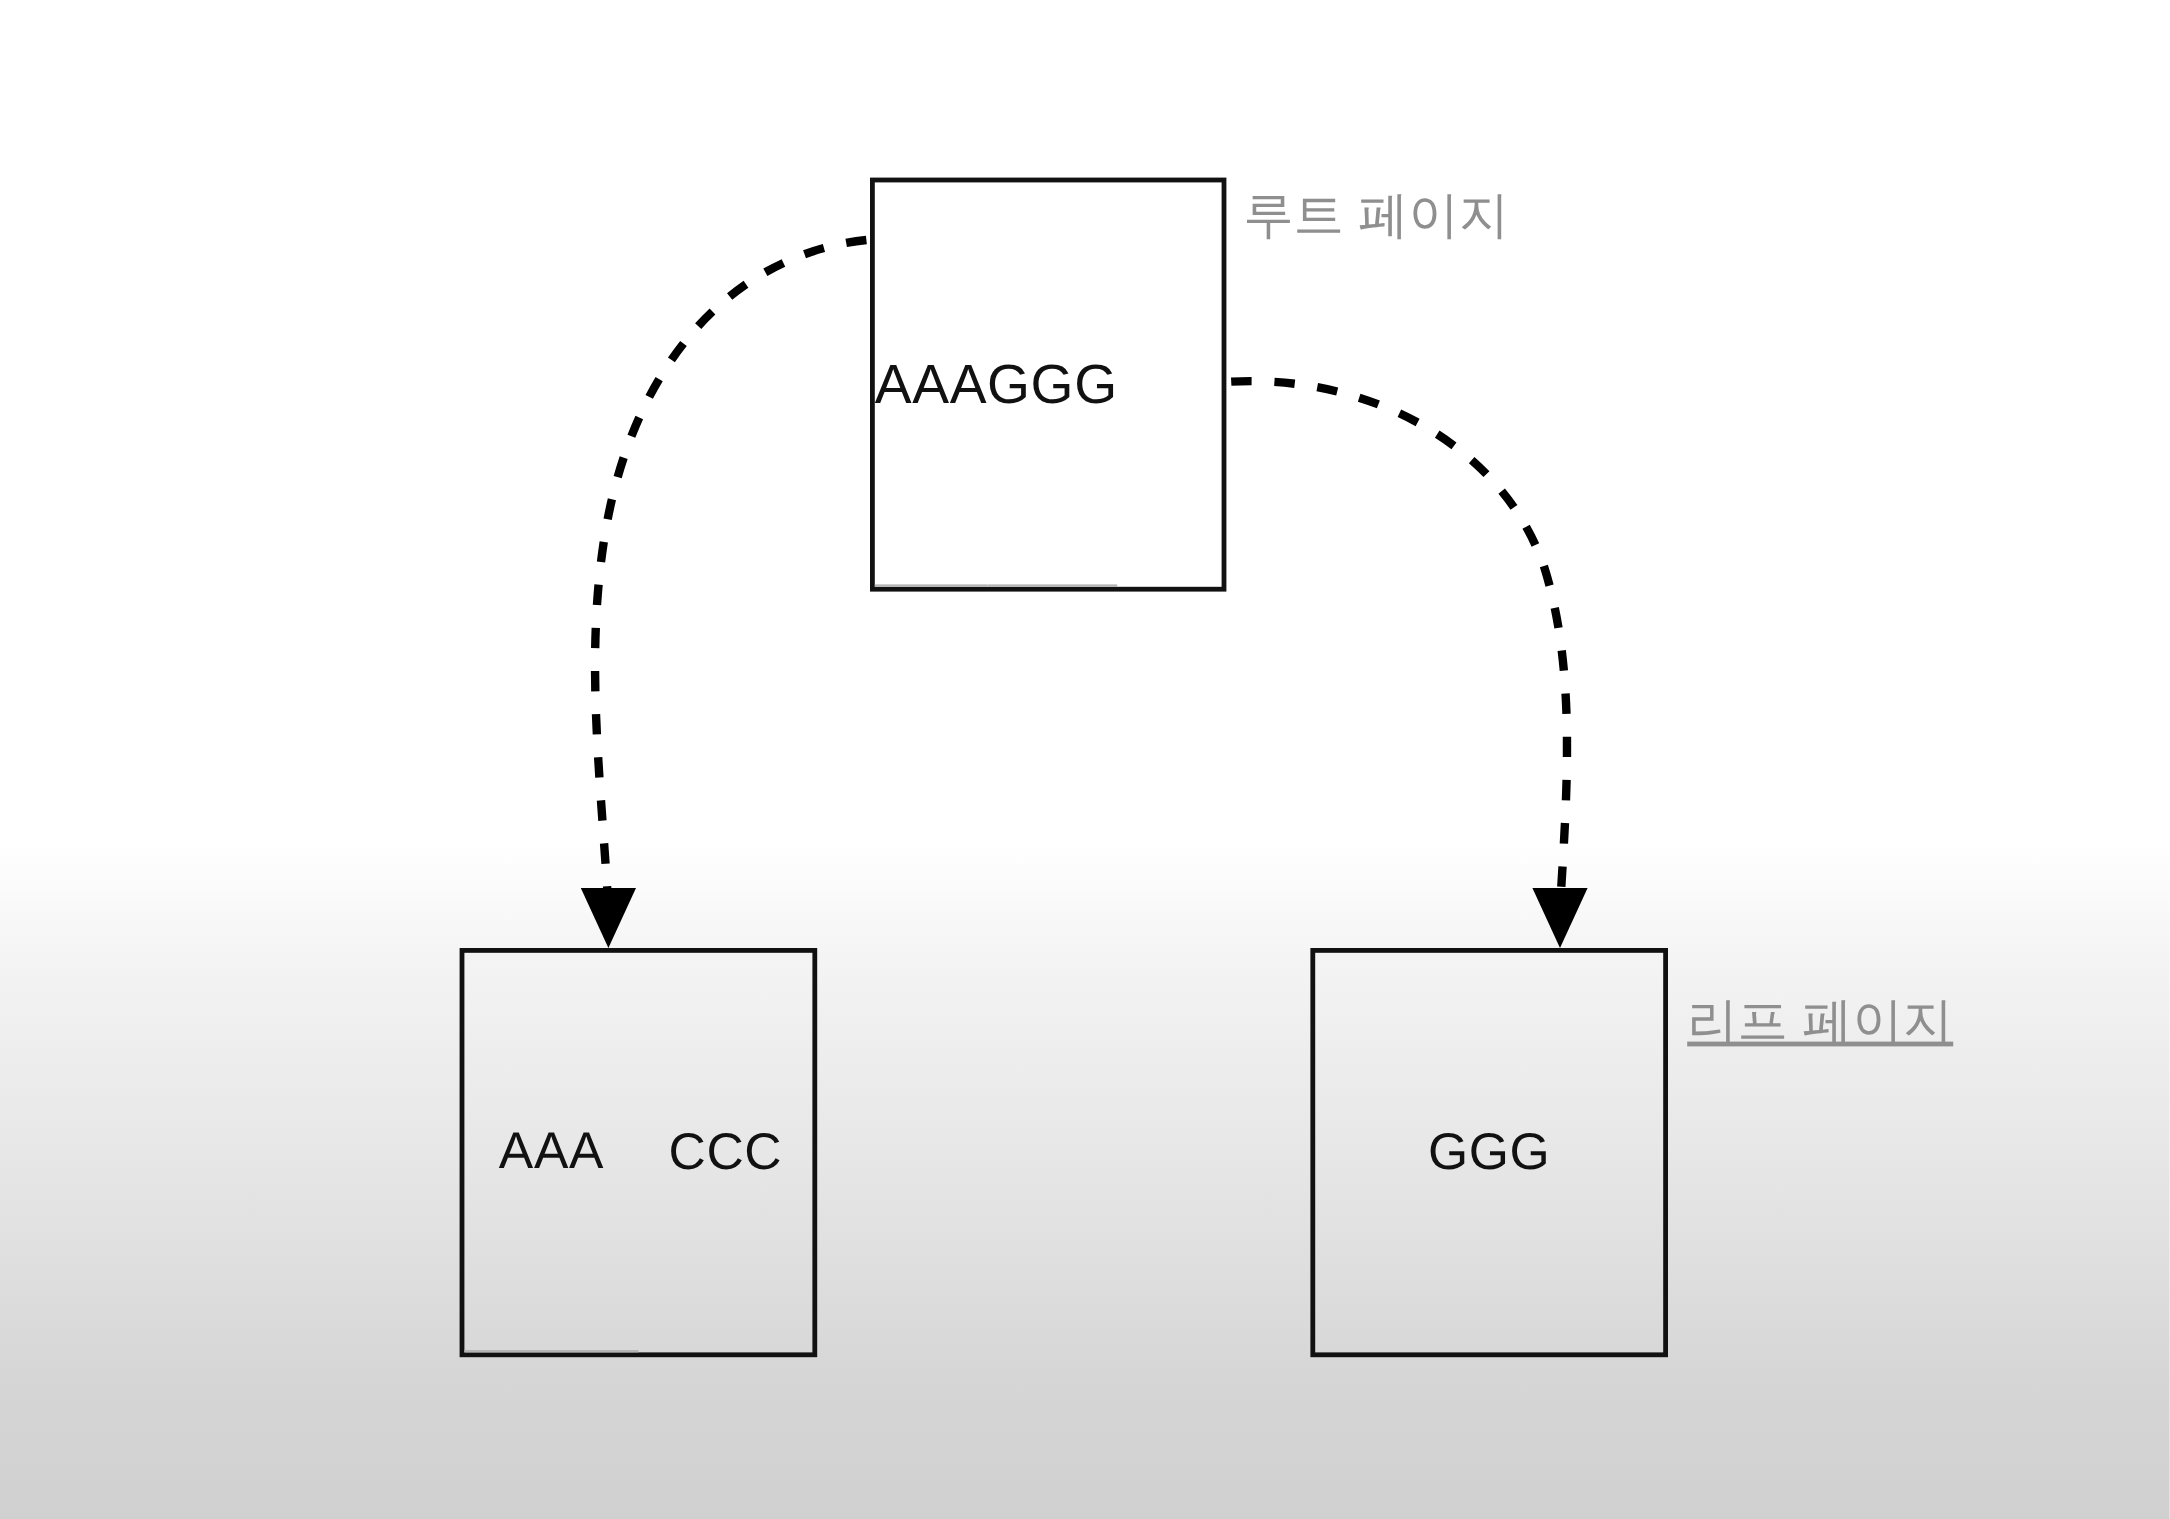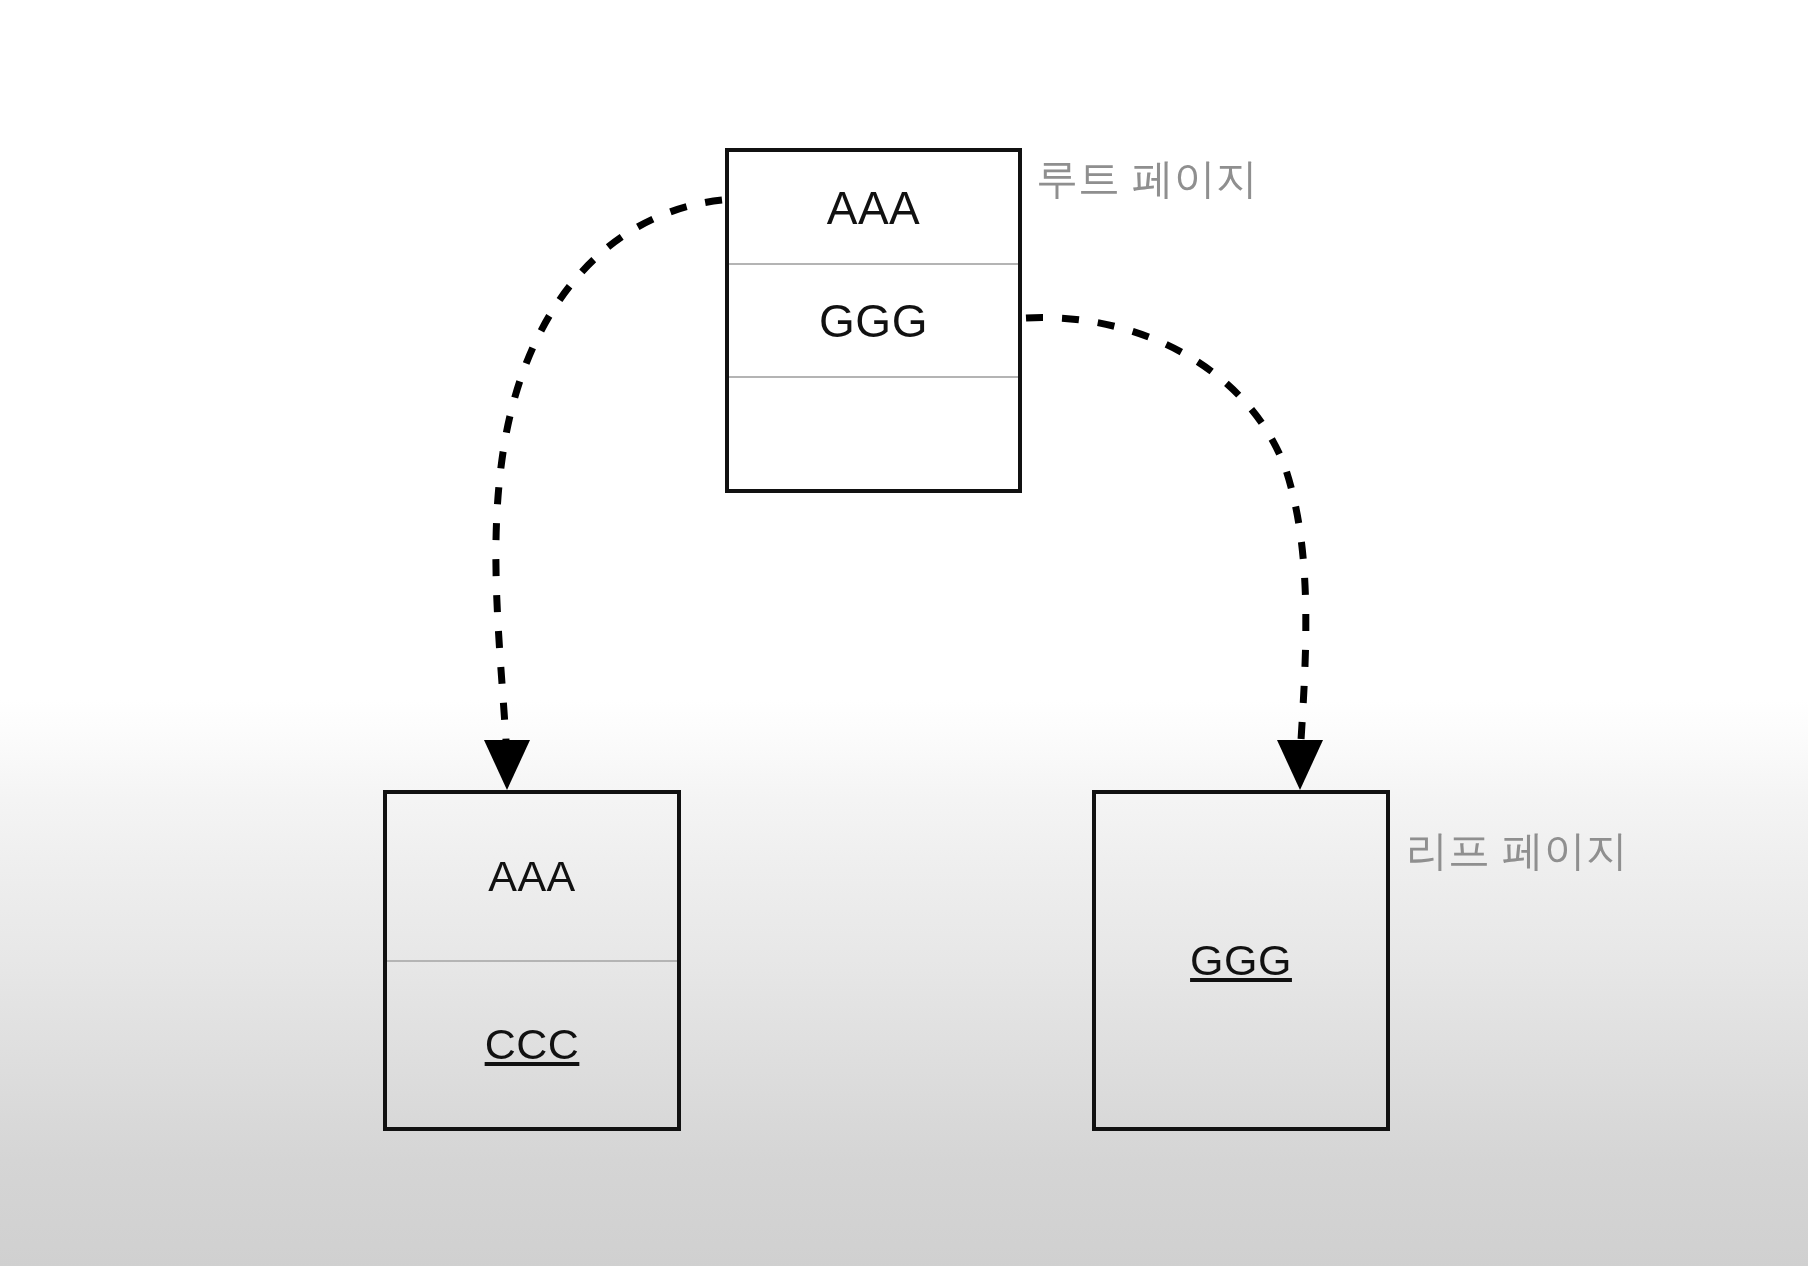--- a/index.html
+++ b/index.html
@@ -30,36 +30,35 @@
         #d0d0d0 1266px);
   }
 
   
   .node {
     position: absolute;
     box-sizing: border-box;
     border: 4px solid #111111;
     background: transparent;
     display: flex;
-    flex-direction: column;
+    flex-direction: row;
   }
   .node-row {
     box-sizing: border-box;
     display: flex;
     align-items: center;
     justify-content: center;
     flex: 1 1 0;
     border-bottom: 2px solid #b4b4b4;
     color: #111111;
     letter-spacing: 0.5px;
     white-space: nowrap;
   }
   .node-row:last-child {
     border-bottom: none;
-    text-decoration: underline;
   }
   .node-row.empty {
     color: transparent;
   }
 
   
   #root-node {
     left: 725px;
     top: 148px;
     width: 297px;
@@ -83,21 +82,21 @@
 
   
   .caption {
     position: absolute;
     color: #8f8f8f;
     font-size: 42px;
     white-space: nowrap;
     line-height: 1;
   }
   #caption-root { left: 1036px; top: 158px; }
-  #caption-leaf { left: 1406px; top: 830px; }
+  #caption-leaf { left: 1406px; top: 830px; text-decoration: underline; }
 
   
   #edges {
     position: absolute;
     left: 0;
     top: 0;
     width: 1808px;
     height: 1266px;
     pointer-events: none;
   }

